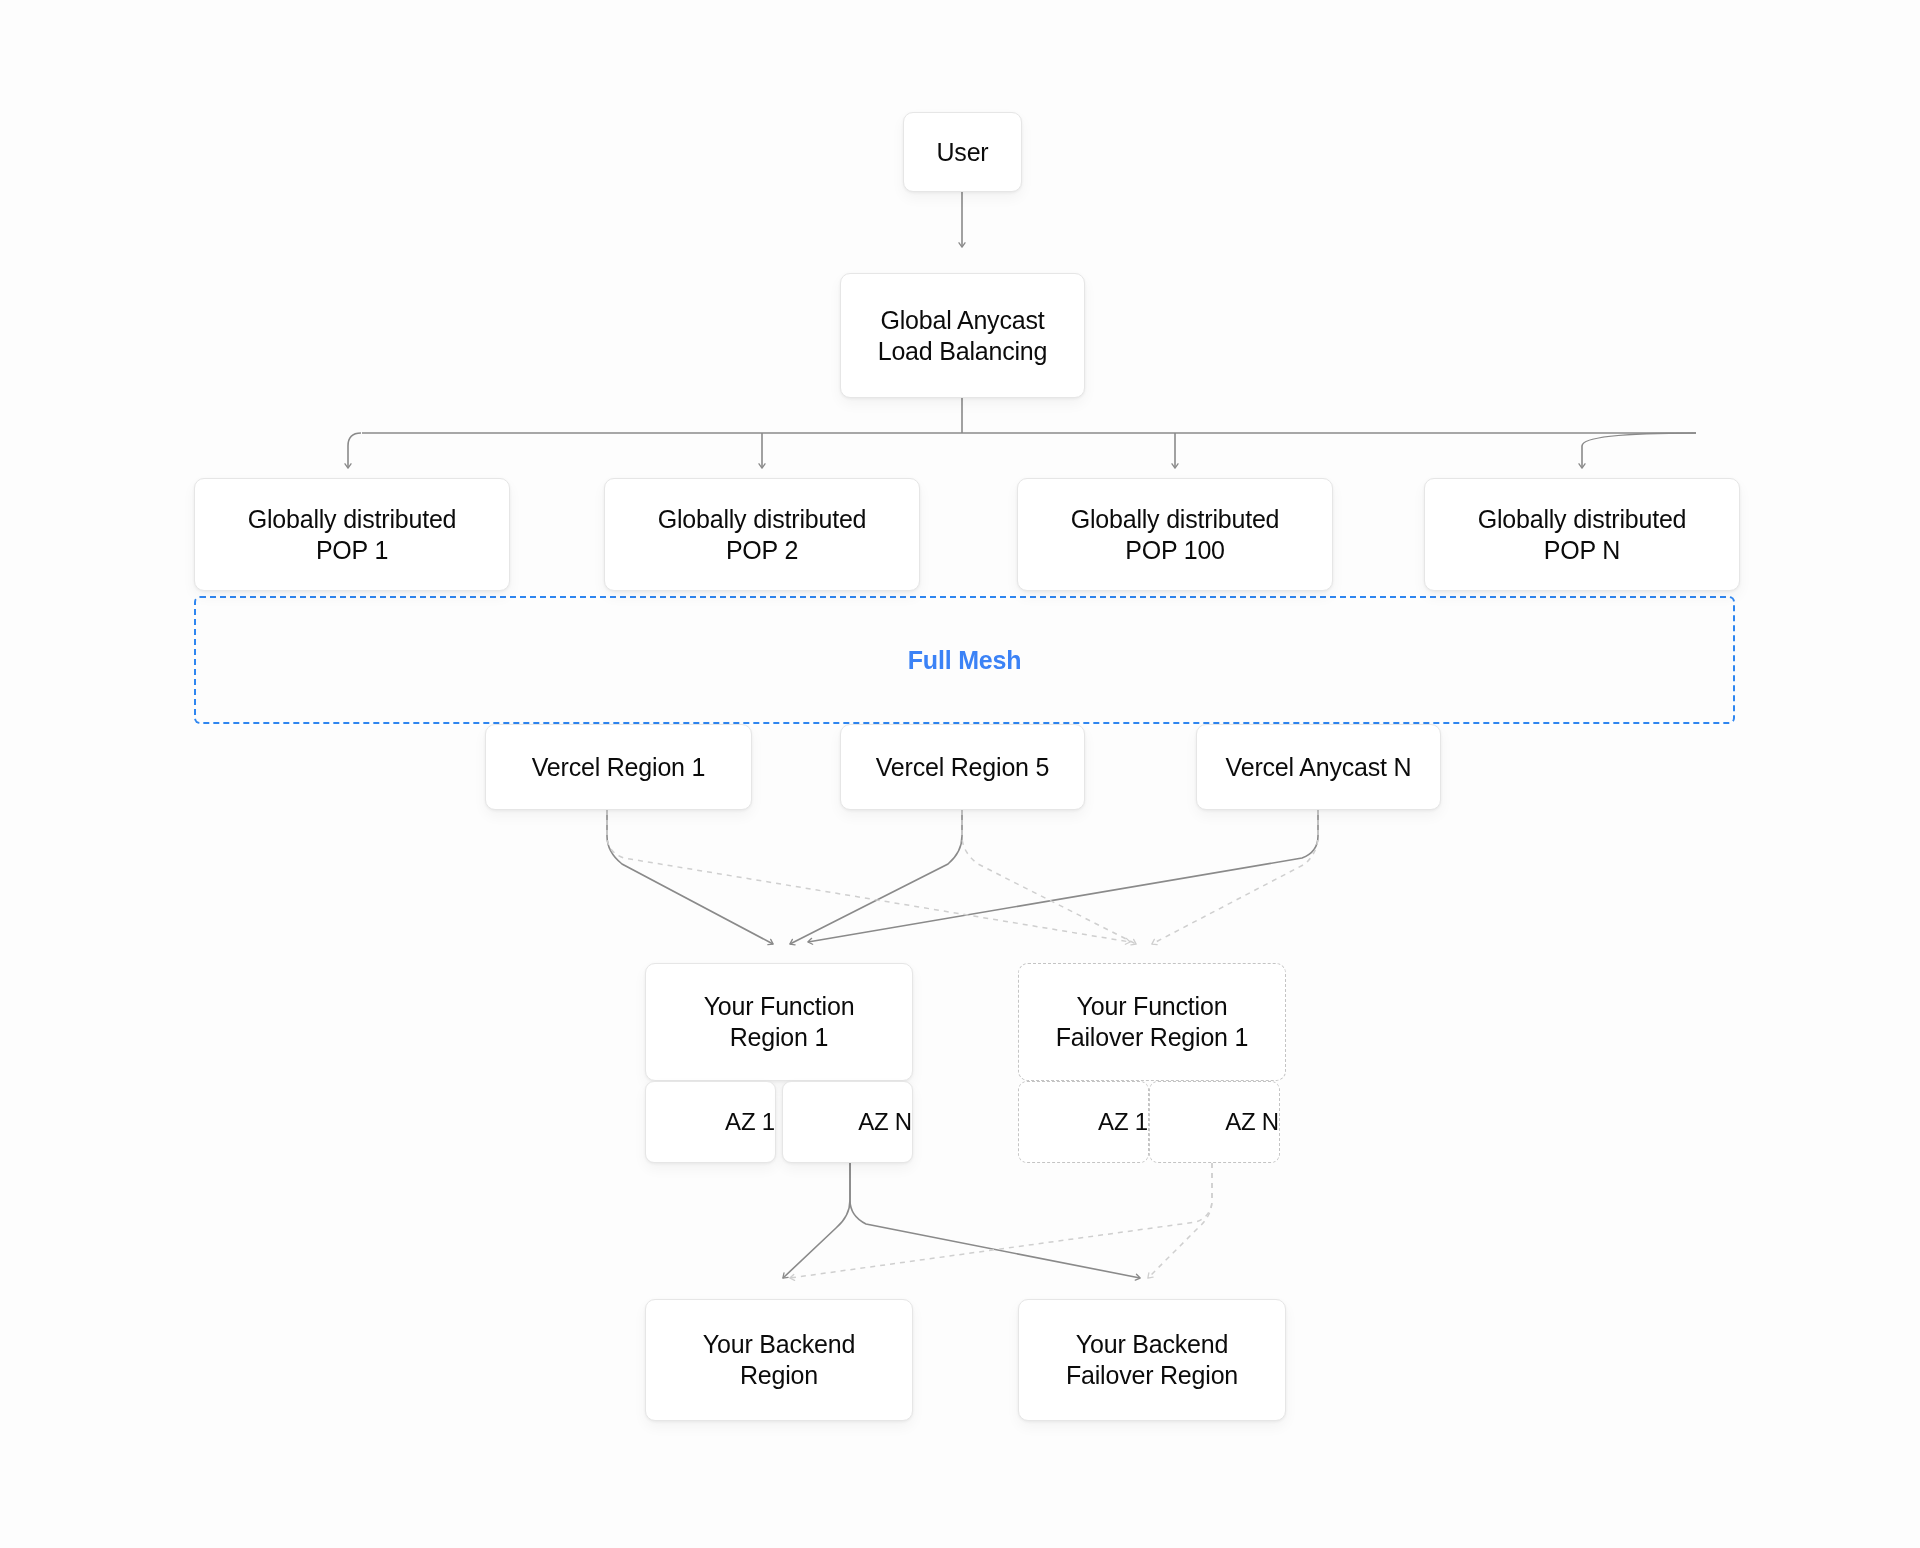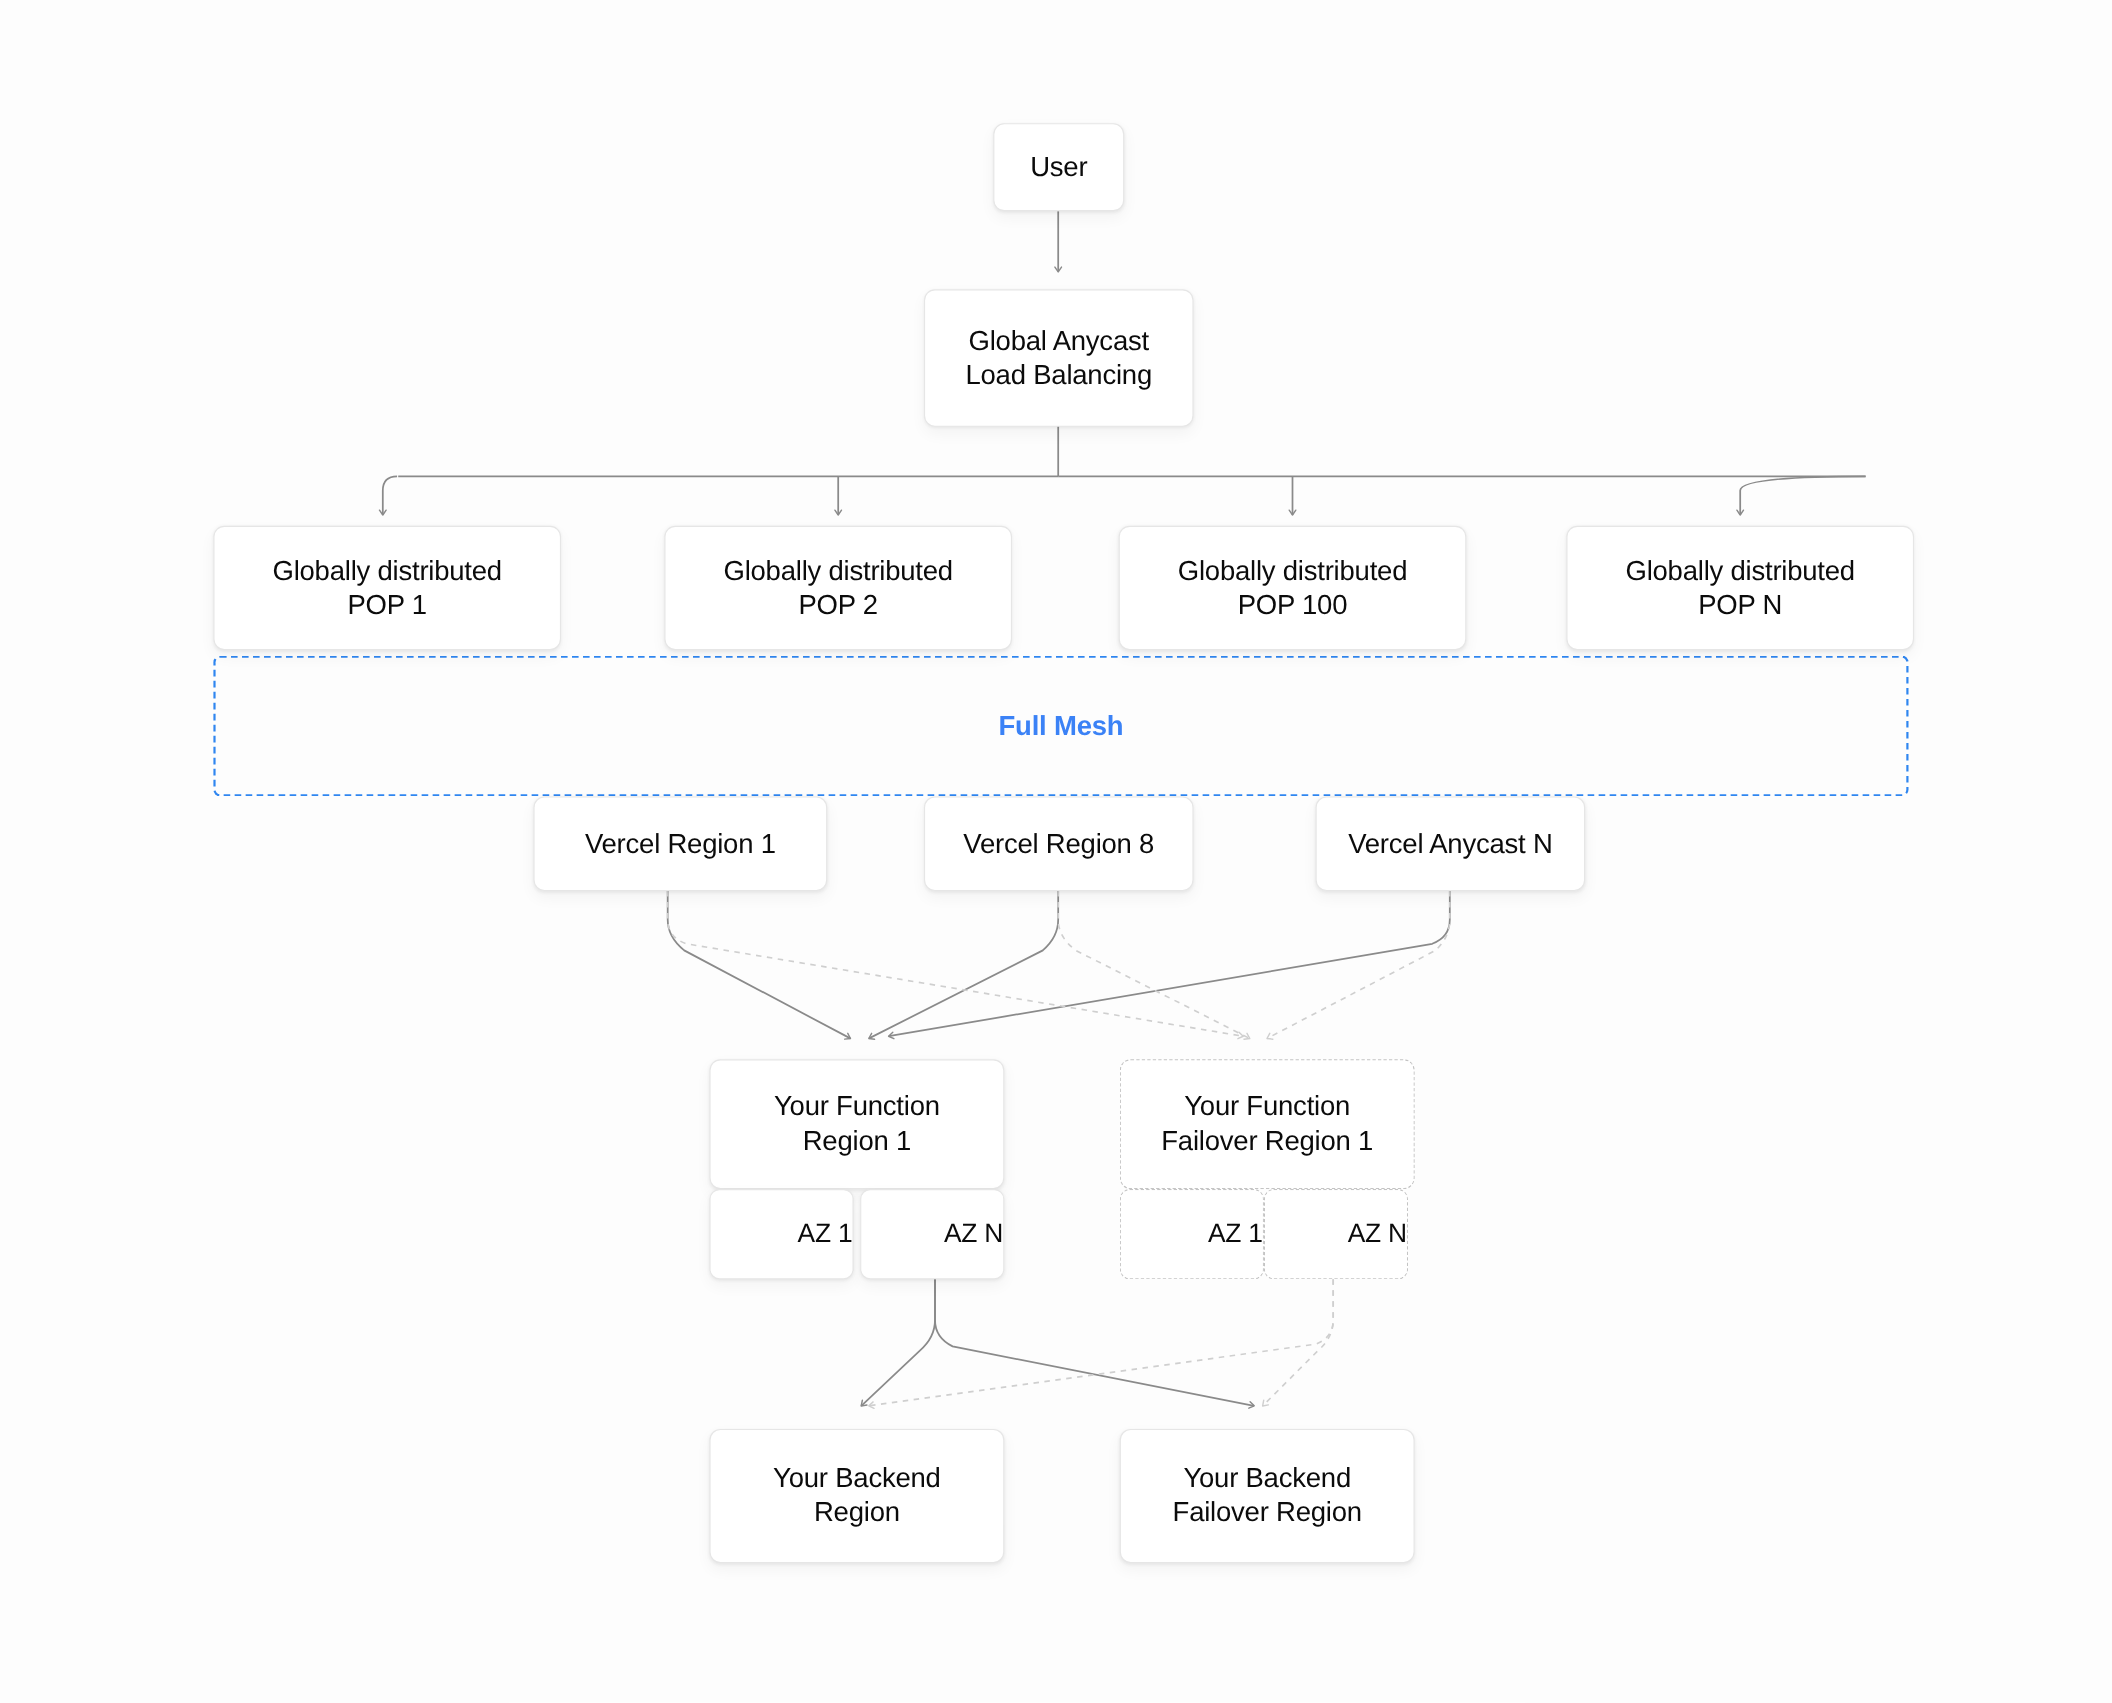--- a/index.html
+++ b/index.html
@@ -128,21 +128,21 @@
       <path d="M1212,1163 L1212,1200 Q1212,1216 1196,1222 L790,1278" marker-end="url(#ahd)"></path>
 
       <path d="M1212,1163 L1212,1200 Q1212,1216 1198,1228 L1148,1278" marker-end="url(#ahd)"></path>
     </g>
   </svg>
 
   <div class="node" style="left:903px; top:112px; width:119px; height:80px;">
     <span class="lbl">User</span>
   </div>
 
-  <div class="node" style="left:840px; top:263px; width:245px; height:125px;">
+  <div class="node" style="left:840px; top:273px; width:245px; height:125px;">
     <span class="lbl">Global Anycast
 Load Balancing</span>
   </div>
 
   <div class="node" style="left:194px; top:478px; width:316px; height:113px;">
     <span class="lbl">Globally distributed
 POP 1</span>
   </div>
   <div class="node" style="left:604px; top:478px; width:316px; height:113px;">
     <span class="lbl">Globally distributed
@@ -158,21 +158,21 @@
   </div>
 
   <div class="mesh" style="left:194px; top:596px; width:1541px; height:128px;">
     <span class="mesh-lbl">Full Mesh</span>
   </div>
 
   <div class="node" style="left:485px; top:724px; width:267px; height:86px;">
     <span class="lbl">Vercel Region 1</span>
   </div>
   <div class="node" style="left:840px; top:724px; width:245px; height:86px;">
-    <span class="lbl">Vercel Region 8</span>
+    <span class="lbl">Vercel Region 5</span>
   </div>
   <div class="node" style="left:1196px; top:724px; width:245px; height:86px;">
     <span class="lbl">Vercel Anycast N</span>
   </div>
 
   <div class="node" style="left:645px; top:963px; width:268px; height:118px;">
     <span class="lbl">Your Function
 Region 1</span>
   </div>
   <div class="node dashed" style="left:1018px; top:963px; width:268px; height:118px;">

